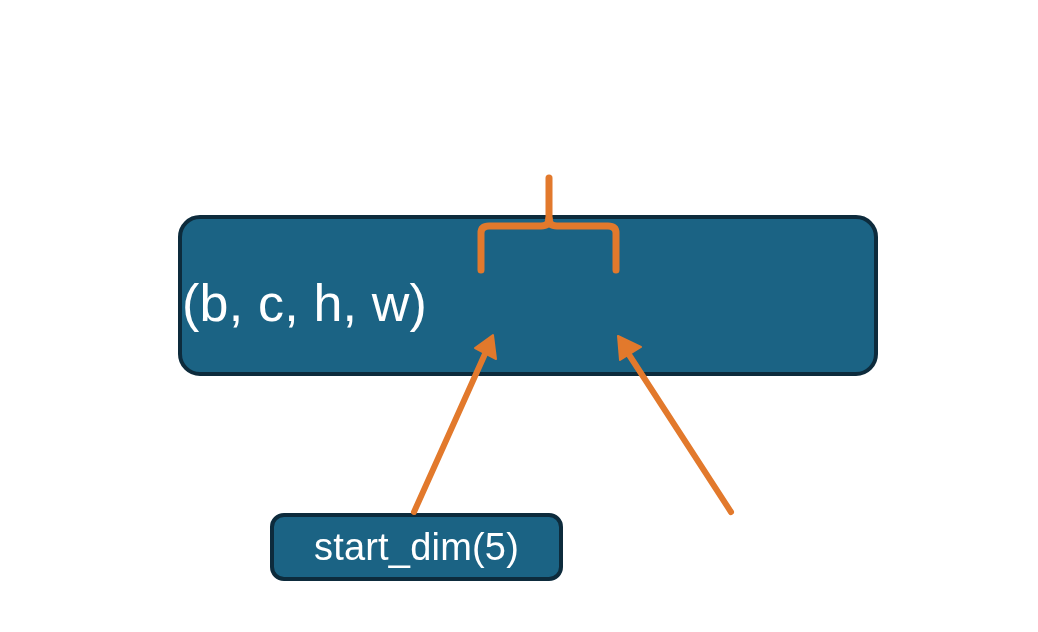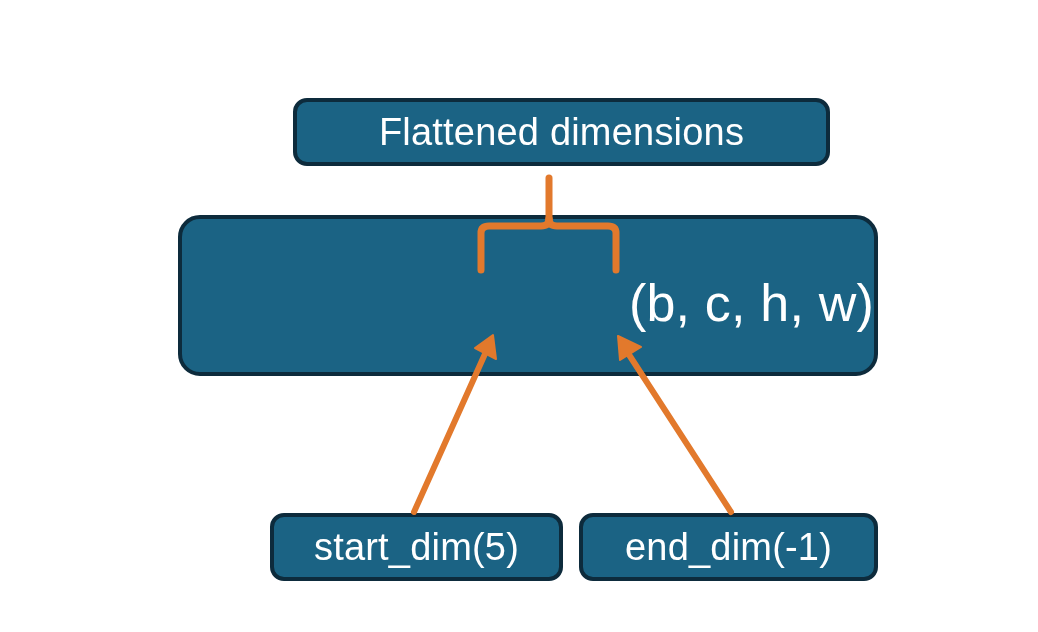--- a/index.html
+++ b/index.html
@@ -53,23 +53,22 @@
     width: 700px;
     height: 161px;
     border-radius: 22px;
   }
   #box-shape .shape-label {
     font-size: 52px;
     position: absolute;
     left: 0;
     right: 0;
     top: 58px;
-    text-align: right;
+    text-align: left;
     line-height: 1;
-    padding-left: 16px;
   }
   #box-start-dim {
     left: 270px;
     top: 513px;
     width: 293px;
     height: 68px;
     font-size: 38px;
     border-radius: 14px;
   }
   #box-end-dim {
@@ -79,35 +78,29 @@
     height: 68px;
     font-size: 38px;
     border-radius: 14px;
   }
 </style>
 </head>
 <body>
 
 <div id="canvas">
 
-  <div class="node-box" id="box-flattened">
-    <span>Flattened dimensions</span>
-  </div>
 
   <div class="node-box" id="box-shape">
     <span class="shape-label">(b, c, h, w)</span>
   </div>
 
   <div class="node-box" id="box-start-dim">
     <span>start_dim(5)</span>
   </div>
 
-  <div class="node-box" id="box-end-dim">
-    <span>end_dim(-1)</span>
-  </div>
 
   <svg class="svg-layer" viewBox="0 0 1038 632">
 
     <g fill="none" stroke="#e2792c" stroke-width="7" stroke-linecap="round" stroke-linejoin="round">
       <path d="M 481 270 L 481 233 Q 481 226 489 226 L 541 226 Q 549 226 549 219"></path>
       <path d="M 616 270 L 616 233 Q 616 226 608 226 L 557 226 Q 549 226 549 219"></path>
       <path d="M 549 222 L 549 178"></path>
     </g>
 
     <g>

